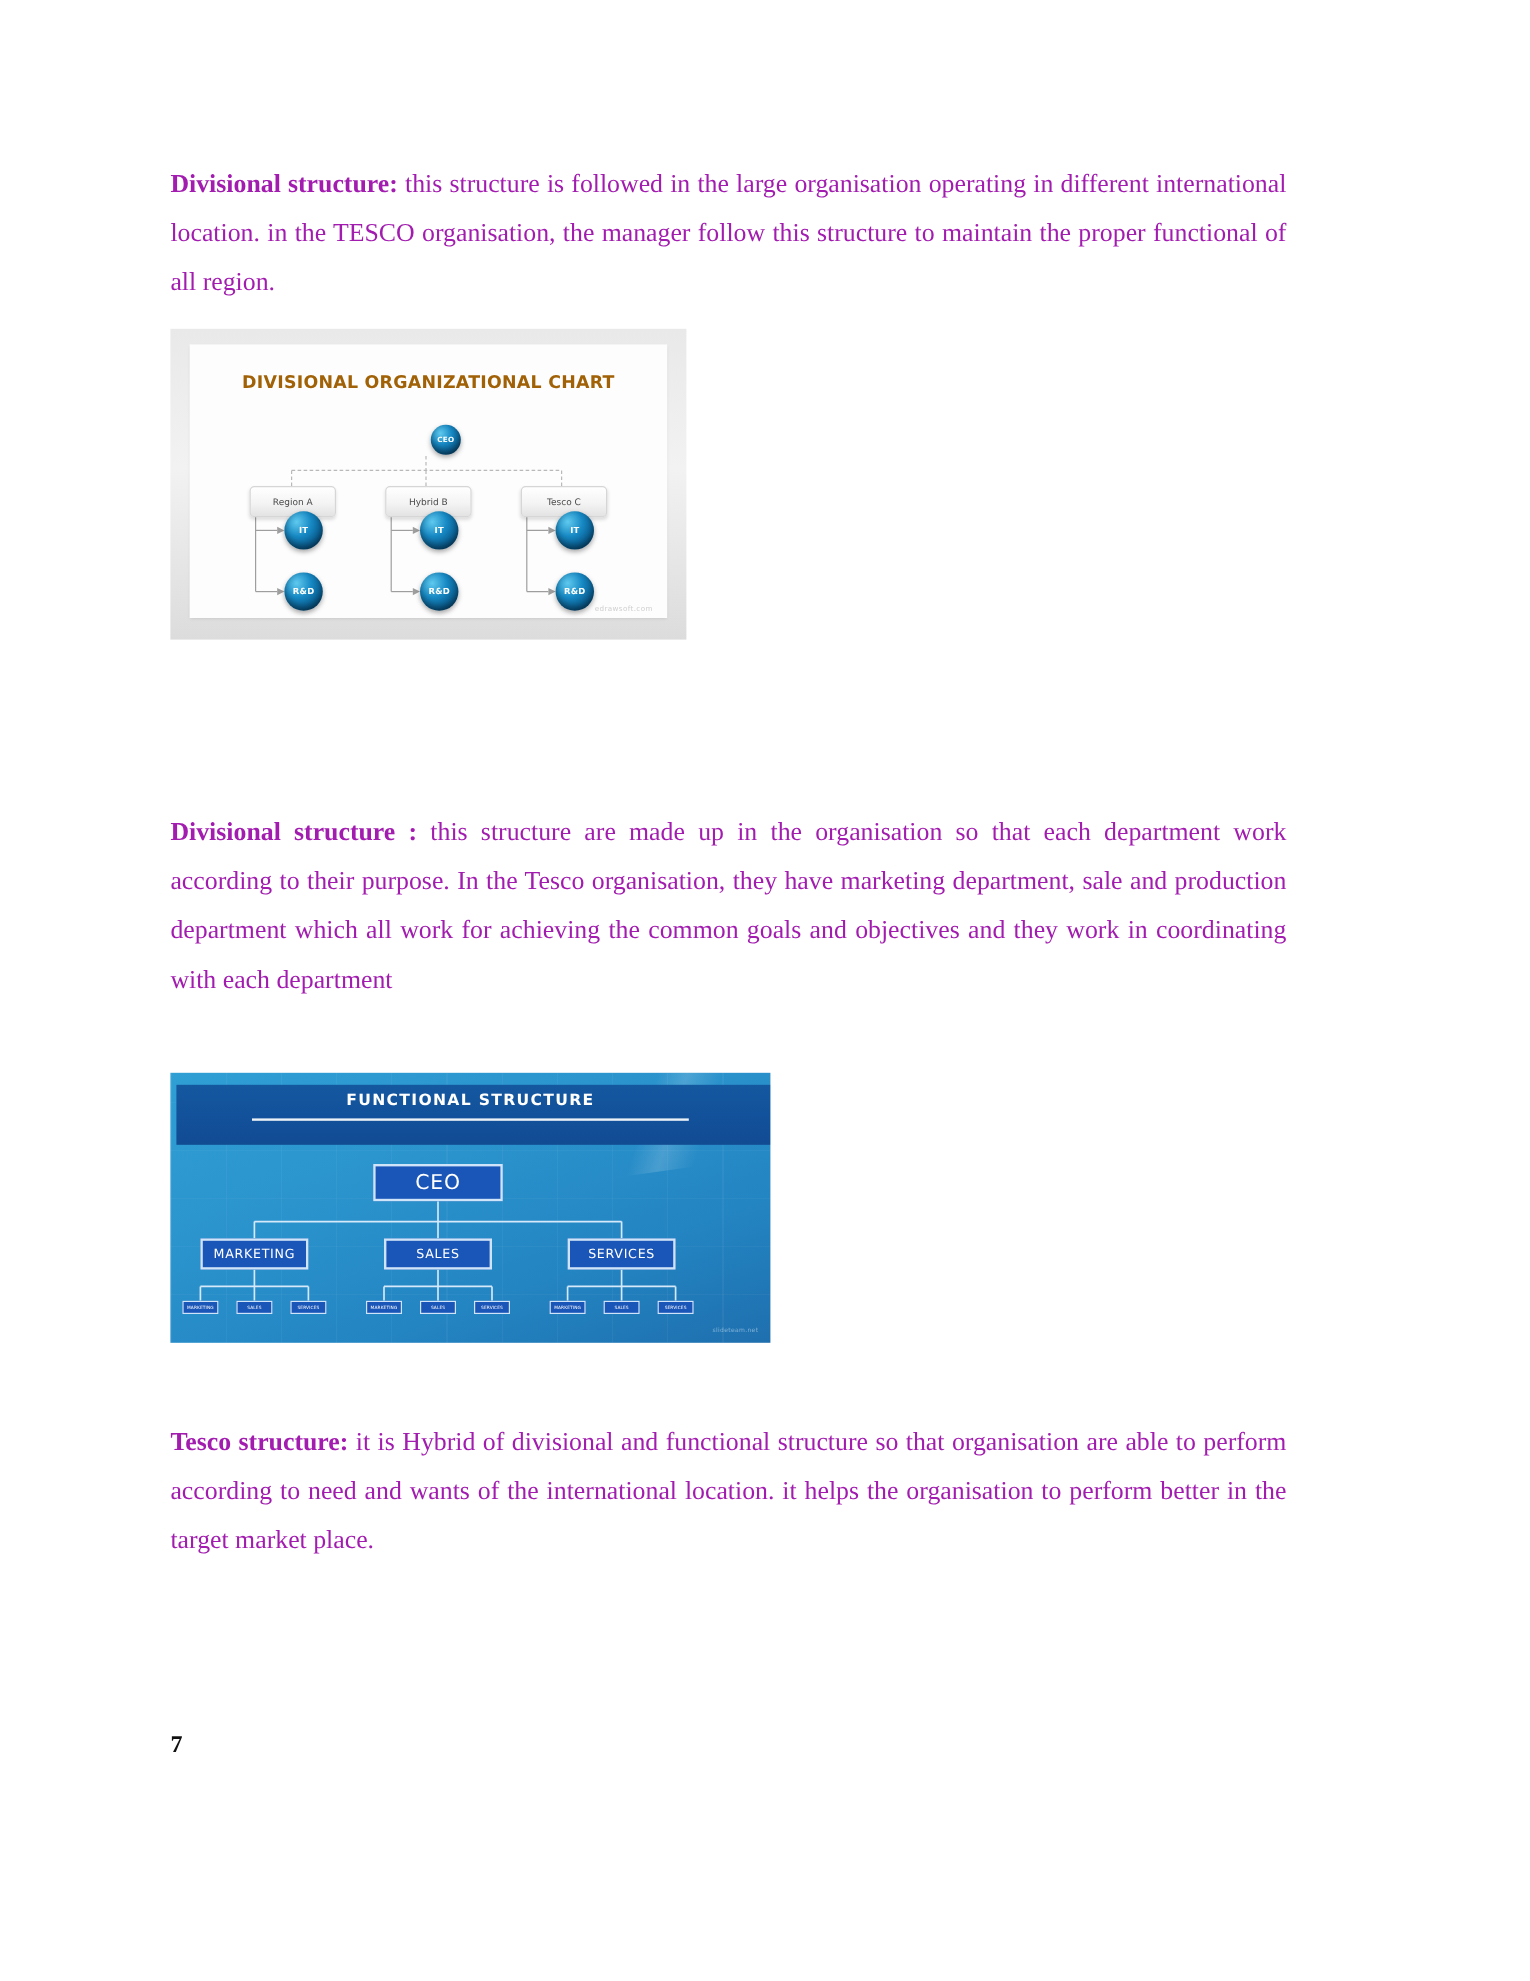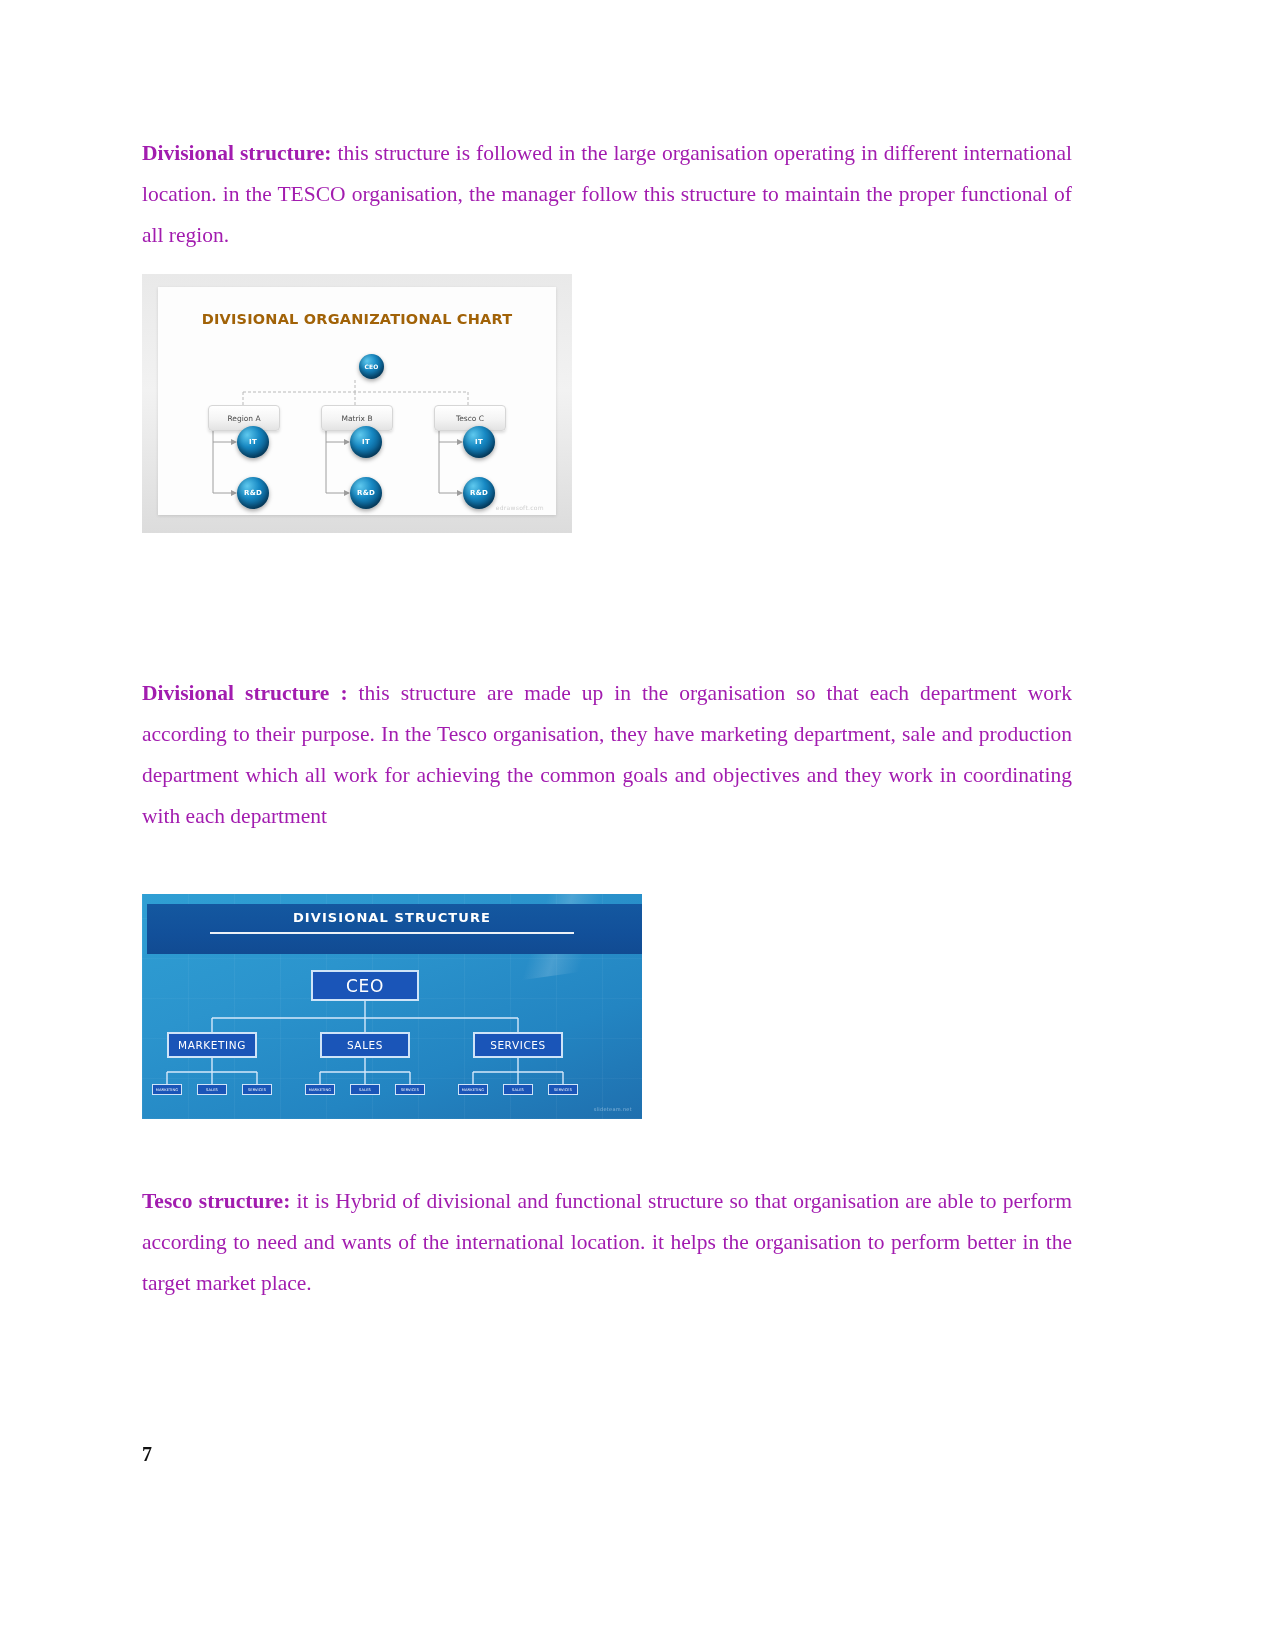--- a/index.html
+++ b/index.html
@@ -260,21 +260,21 @@
           <path d="M281,123 L286,123" stroke="#9e9e9e" stroke-width="1" fill="none"></path>
           <path d="M281,155 L299,155" stroke="#9e9e9e" stroke-width="1" fill="none"></path>
           <path d="M281,206 L299,206" stroke="#9e9e9e" stroke-width="1" fill="none"></path>
           <polygon points="299,152 305,155 299,158" fill="#9e9e9e"></polygon>
           <polygon points="299,203 305,206 299,209" fill="#9e9e9e"></polygon>
         </svg>
 
         <div class="node-circle node-ceo">CEO</div>
 
         <div class="region-box" style="left:50px; top:118px;">Region A</div>
-        <div class="region-box" style="left:163px; top:118px;">Matrix B</div>
+        <div class="region-box" style="left:163px; top:118px;">Hybrid B</div>
         <div class="region-box" style="left:276px; top:118px;">Tesco C</div>
 
         <div class="node-circle" style="left:79px; top:139px; width:32px; height:32px;">IT</div>
         <div class="node-circle" style="left:79px; top:190px; width:32px; height:32px;">R&amp;D</div>
 
         <div class="node-circle" style="left:192px; top:139px; width:32px; height:32px;">IT</div>
         <div class="node-circle" style="left:192px; top:190px; width:32px; height:32px;">R&amp;D</div>
 
         <div class="node-circle" style="left:305px; top:139px; width:32px; height:32px;">IT</div>
         <div class="node-circle" style="left:305px; top:190px; width:32px; height:32px;">R&amp;D</div>
@@ -289,21 +289,21 @@
       <b>Divisional structure :</b><span> this structure are made up in the organisation so that each department work according to their purpose. In the Tesco organisation,  they have marketing department, sale  and production department which all work for achieving the common goals and objectives and they work in coordinating with each department</span>
     </p>
 
     <div class="spacer-c"></div>
 
     <div class="img-functional">
       <div class="fn-texture"></div>
       <div class="fn-streak"></div>
 
       <div class="fn-header"></div>
-      <div class="fn-title">DIVISIONAL STRUCTURE</div>
+      <div class="fn-title">FUNCTIONAL STRUCTURE</div>
       <div class="fn-title-rule"></div>
 
       <svg class="fn-svg" viewBox="0 0 500 225" preserveAspectRatio="none">
         <g stroke="#d6e9fb" stroke-width="1.4" fill="none">
 
           <path d="M223,107 L223,124"></path>
           <path d="M70,124 L376,124"></path>
           <path d="M70,124 L70,138"></path>
           <path d="M223,124 L223,138"></path>
           <path d="M376,124 L376,138"></path>

